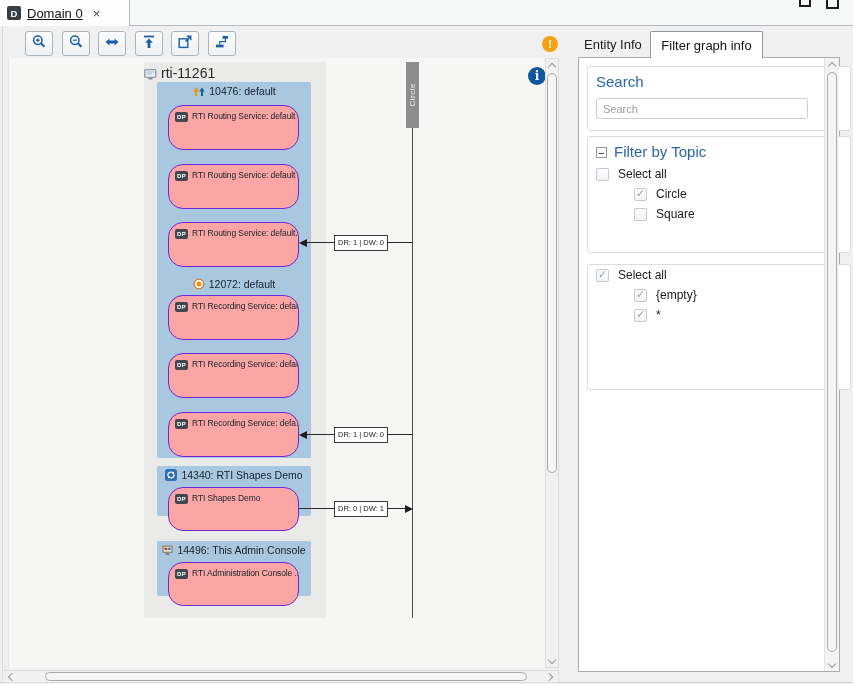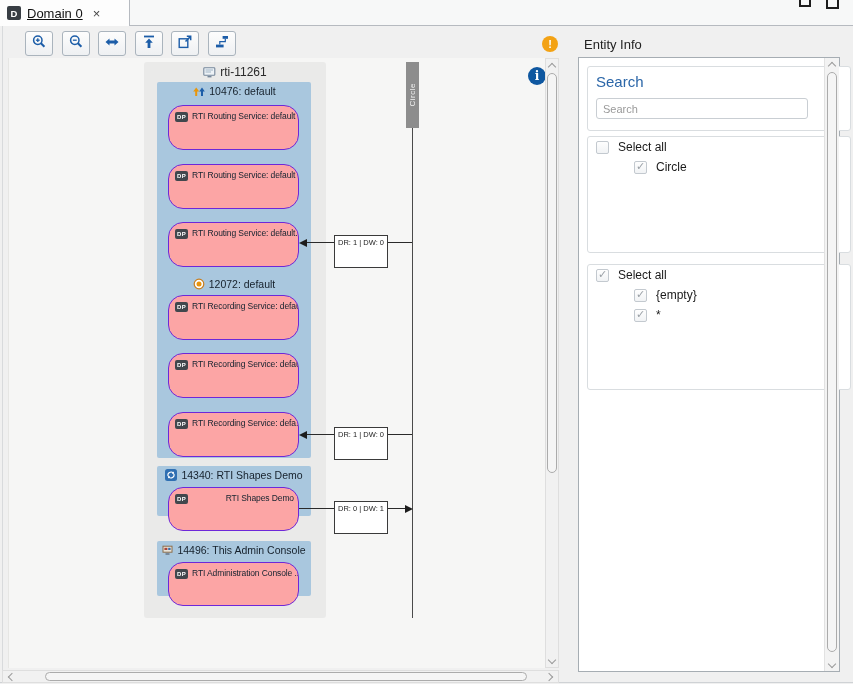--- a/index.html
+++ b/index.html
@@ -25,38 +25,38 @@
   .tbtn { position:absolute; top:31px; width:28px; height:25px; background:linear-gradient(#fdfdfd,#eef0f2); border:1px solid #aab4bd; border-radius:3px; display:flex; align-items:center; justify-content:center; }
   .warn { position:absolute; left:542px; top:36px; width:16px; height:16px; border-radius:50%; background:#f3a214; color:#fff; font-weight:bold; font-size:11px; display:flex; align-items:center; justify-content:center; }
 
   
   .rtab-plain { position:absolute; left:576px; top:34px; height:23px; padding:3px 8px 0 8px; font-size:13px; color:#222; }
   .rtab-active { position:absolute; left:650px; top:31px; width:113px; height:27px; background:#fff; border:1px solid #8f979e; border-bottom:none; border-radius:2px 2px 0 0; font-size:13px; color:#111; display:flex; align-items:center; justify-content:center; z-index:3; }
 
   
   .canvas { position:absolute; left:8px; top:58px; width:537px; height:610px; background:#f6f6f5; border-left:1px solid #e6e6e4; }
   .host { position:absolute; left:135px; top:4px; width:182px; height:556px; background:#eaeae9; border-radius:3px; }
-  .host-header { position:absolute; left:0; top:3px; width:100%; text-align:center; font-size:12px; color:#2a2a2a; }
+  .host-header { position:absolute; left:0; top:3px; width:100%; text-align:left; font-size:14px; color:#2a2a2a; }
   .host-header svg, .group-header svg { vertical-align:-2px; margin-right:4px; }
   .group { position:absolute; left:13px; width:154px; background:#a9c7de; border-radius:2px; }
   .g1 { top:20px; height:220px; } .g2 { top:213px; height:183px; } .g3 { top:404px; height:50px; } .g4 { top:479px; height:55px; }
   .group-header { position:absolute; left:0; top:3px; width:100%; text-align:center; font-size:10.5px; color:#15202b; white-space:nowrap; }
   .node { position:absolute; left:11px; width:131px; height:45px; background:#fca5a5; border:1px solid #6d28d9; border-radius:15px; overflow:hidden; }
   .node-inner { display:flex; align-items:flex-start; gap:4px; padding:5px 4px 0 6px; font-size:8.5px; letter-spacing:-0.1px; color:#13222e; white-space:nowrap; }
-  .node-inner.center { justify-content:space-between; }
+  .node-inner.center { justify-content:flex-start; }
   .dp { width:13px; height:10px; flex:0 0 13px; background:#41474d; border-radius:2px; color:#fff; font-size:6px; font-weight:bold; letter-spacing:.3px; display:flex; align-items:center; justify-content:center; margin-top:0.5px; }
 
   .topic-bar { position:absolute; left:397px; top:4px; width:13px; height:66px; background:#8d8d8d; display:flex; align-items:center; justify-content:center; }
   .topic-bar span { writing-mode:vertical-rl; transform:rotate(180deg); font-size:8px; color:#f2f2f2; letter-spacing:.5px; }
   .topic-line { position:absolute; left:403px; top:70px; width:0; height:490px; border-left:1.5px solid #4a4a4a; }
 
   .edge-line { position:absolute; height:0; border-top:1.4px solid #2a2a2a; }
   .arrL { position:absolute; width:0; height:0; border-top:4px solid transparent; border-bottom:4px solid transparent; border-right:8px solid #1d1d1d; }
   .arrR { position:absolute; width:0; height:0; border-top:4px solid transparent; border-bottom:4px solid transparent; border-left:8px solid #1d1d1d; }
-  .edge-label { position:absolute; width:54px; height:33px; background:#fff; border:1px solid #3a3a3a; font-size:7.5px; line-height:13px; text-align:center; color:#222; }
+  .edge-label { position:absolute; width:54px; height:16px; background:#fff; border:1px solid #3a3a3a; font-size:7.5px; line-height:13px; text-align:center; color:#222; }
 
   .info { position:absolute; left:519px; top:9px; width:18px; height:18px; border-radius:50%; background:#0e57a0; color:#fff; font-family:"DejaVu Serif",serif; font-weight:bold; font-size:12px; display:flex; align-items:center; justify-content:center; }
 
   
   .sb { position:absolute; background:#f1f1f1; border:1px solid #dedede; }
   .gv { left:545px; top:58px; width:14px; height:610px; }
   .gh { left:2px; top:670px; width:557px; height:13px; }
   .thumb { position:absolute; background:#f5f5f5; border:1px solid #ababab; border-radius:5px; }
   .gv .thumb { left:1px; top:14px; width:10px; height:400px; }
   .gh .thumb { left:42px; top:1px; width:482px; height:9px; }
@@ -142,20 +142,21 @@
     <span><svg width="16" height="16" viewBox="0 0 16 16">
           <rect x="8.6" y="2" width="5.4" height="2.8" fill="#1c5da8"></rect>
           <rect x="2" y="10.6" width="7.6" height="2.8" fill="#1c5da8"></rect>
           <path d="M5.8 10.6 V7.7 H11.3 V4.8" stroke="#1c5da8" stroke-width="1.2" fill="none"></path>
         </svg></span>
   </button>
 
   <div class="warn">!</div>
 
   <div class="rtab-plain">Entity Info</div>
+  <div class="rtab-active">Filter graph info</div>
 
   <div class="canvas">
 
     <div class="host">
       <div class="host-header"><svg width="13" height="11" viewBox="0 0 13 11">
             <rect x="0.8" y="0.8" width="11" height="7.4" rx="0.8" fill="#eef3f7" stroke="#76879a" stroke-width="1.1"></rect>
             <line x1="2.5" y1="3" x2="10" y2="3" stroke="#9fb3c4" stroke-width="1"></line>
             <line x1="2.5" y1="5" x2="8" y2="5" stroke="#9fb3c4" stroke-width="1"></line>
             <rect x="4.5" y="9" width="4" height="1.4" fill="#76879a"></rect>
           </svg><span>rti-11261</span></div>
@@ -273,27 +274,35 @@
   </div>
 
   <div class="panel">
 
     <div class="card card1">
       <div class="card-title">Search</div>
       <input class="search-input" type="text" placeholder="Search" style="">
     </div>
 
     <div class="card card2">
+      <div class="sec-head">
+        <span class="collapse"></span>
+        <span class="card-title" style="padding:0">Filter by Topic</span>
+      </div>
       <div class="item ind0">
         <span class="cb"></span>
         <span class="lbl">Select all</span>
       </div>
       <div class="item ind1">
         <span class="cb checked"></span>
         <span class="lbl">Circle</span>
+      </div>
+      <div class="item ind1">
+        <span class="cb"></span>
+        <span class="lbl">Square</span>
       </div>
     </div>
 
     <div class="card card3">
       <div class="item ind0">
         <span class="cb checked"></span>
         <span class="lbl">Select all</span>
       </div>
       <div class="item ind1">
         <span class="cb checked"></span>

